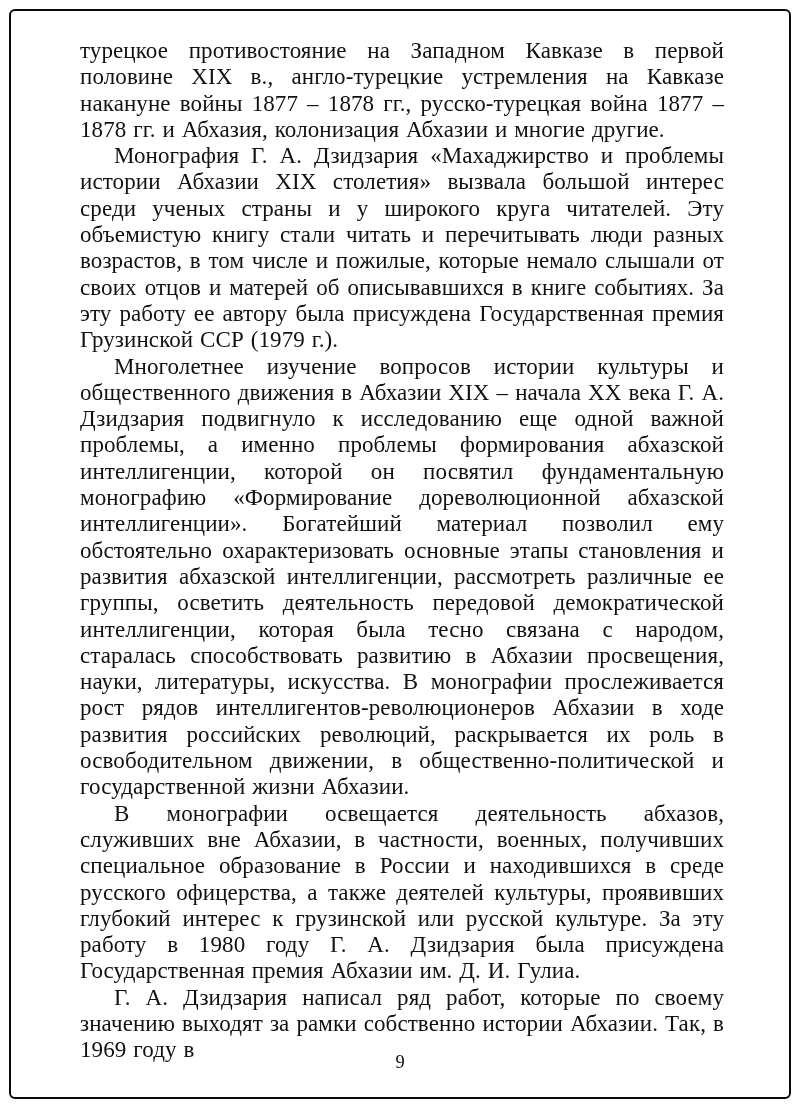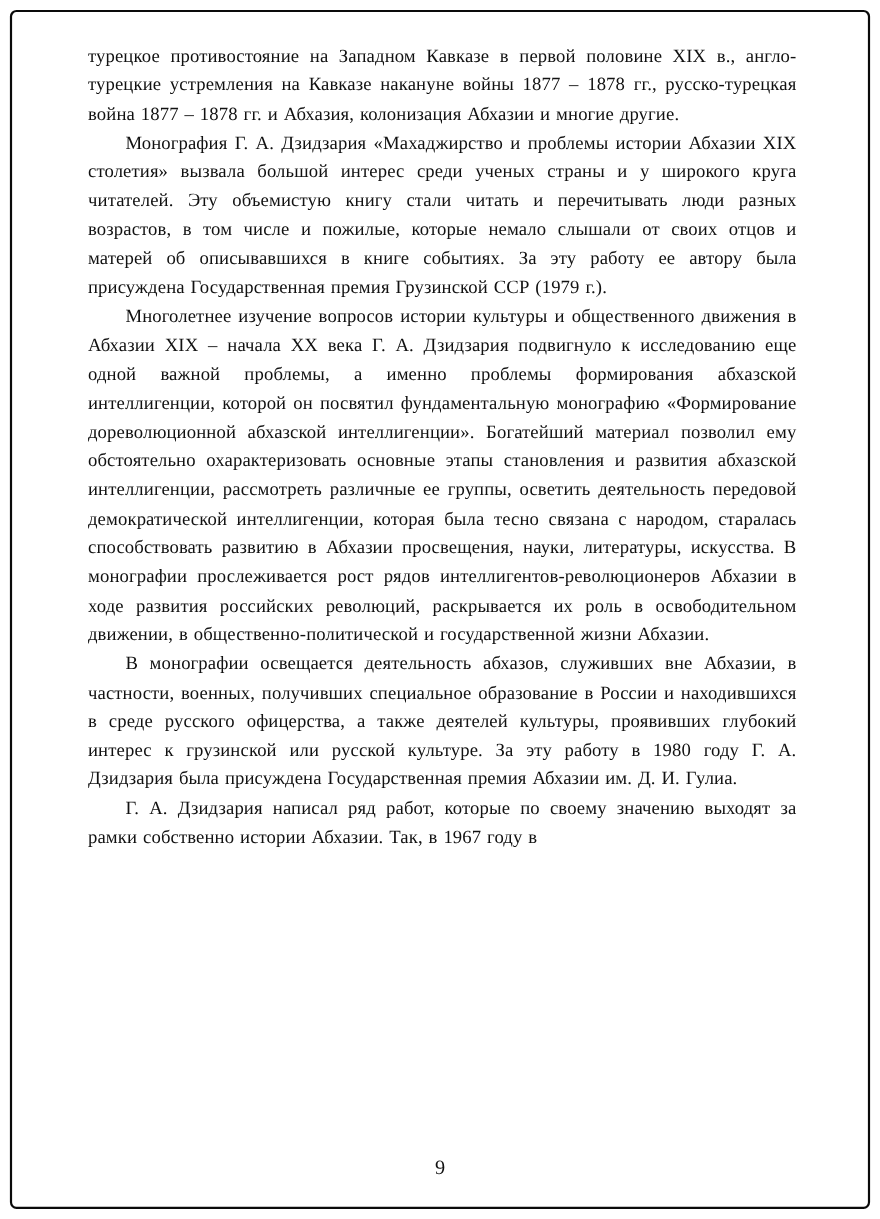--- a/index.html
+++ b/index.html
@@ -26,21 +26,21 @@
     pointer-events: none;
   }
   .text-block {
     position: absolute;
     left: 80px;
     top: 38px;
     width: 644px;
   }
   p.para {
     margin: 0;
-    font-size: 17px;
+    font-size: 23px;
     line-height: 26.3px;
     text-align: justify;
     letter-spacing: 0.1px;
     word-spacing: 1px;
   }
   p.para.indent {
     text-indent: 34px;
   }
   .page-number {
     position: absolute;
@@ -55,16 +55,16 @@
 </head>
 <body>
 
 <div class="scan-border"></div>
 
 <div class="text-block">
     <p class="para">турецкое противостояние на Западном Кавказе в первой половине XIX в., англо-турецкие устремления на Кавказе накануне войны 1877 – 1878 гг., русско-турецкая война 1877 – 1878 гг. и Абхазия, колонизация Абхазии и многие другие.</p>
     <p class="para indent">Монография Г. А. Дзидзария «Махаджирство и проблемы истории Абхазии XIX столетия» вызвала большой интерес среди ученых страны и у широкого круга читателей. Эту объемистую книгу стали читать и перечитывать люди разных возрастов, в том числе и пожилые, которые немало слышали от своих отцов и матерей об описывавшихся в книге событиях. За эту работу ее автору была присуждена Государственная премия Грузинской ССР (1979 г.).</p>
     <p class="para indent">Многолетнее изучение вопросов истории культуры и общественного движения в Абхазии XIX – начала XX века Г. А. Дзидзария подвигнуло к исследованию еще одной важной проблемы, а именно проблемы формирования абхазской интеллигенции, которой он посвятил фундаментальную монографию «Формирование дореволюционной абхазской интеллигенции». Богатейший материал позволил ему обстоятельно охарактеризовать основные этапы становления и развития абхазской интеллигенции, рассмотреть различные ее группы, осветить деятельность передовой демократической интеллигенции, которая была тесно связана с народом, старалась способствовать развитию в Абхазии просвещения, науки, литературы, искусства. В монографии прослеживается рост рядов интеллигентов-революционеров Абхазии в ходе развития российских революций, раскрывается их роль в освободительном движении, в общественно-политической и государственной жизни Абхазии.</p>
     <p class="para indent">В монографии освещается деятельность абхазов, служивших вне Абхазии, в частности, военных, получивших специальное образование в России и находившихся в среде русского офицерства, а также деятелей культуры, проявивших глубокий интерес к грузинской или русской культуре. За эту работу в 1980 году Г. А. Дзидзария была присуждена Государственная премия Абхазии им. Д. И. Гулиа.</p>
-    <p class="para indent">Г. А. Дзидзария написал ряд работ, которые по своему значению выходят за рамки собственно истории Абхазии. Так, в 1967 году в</p>
+    <p class="para indent">Г. А. Дзидзария написал ряд работ, которые по своему значению выходят за рамки собственно истории Абхазии. Так, в 1969 году в</p>
   </div>
 
 <div class="page-number">9</div>
 
 </body></html>

